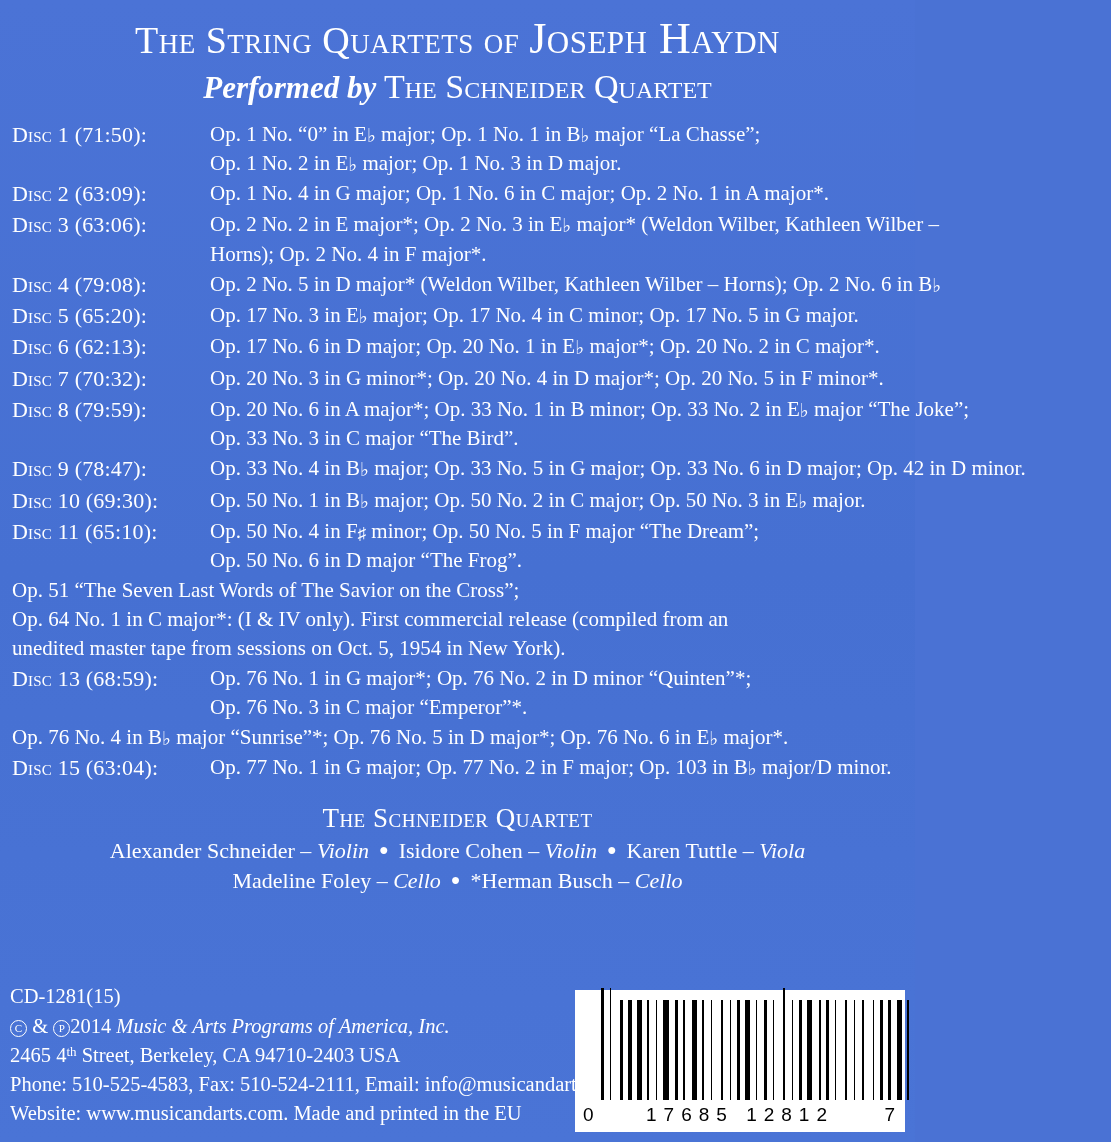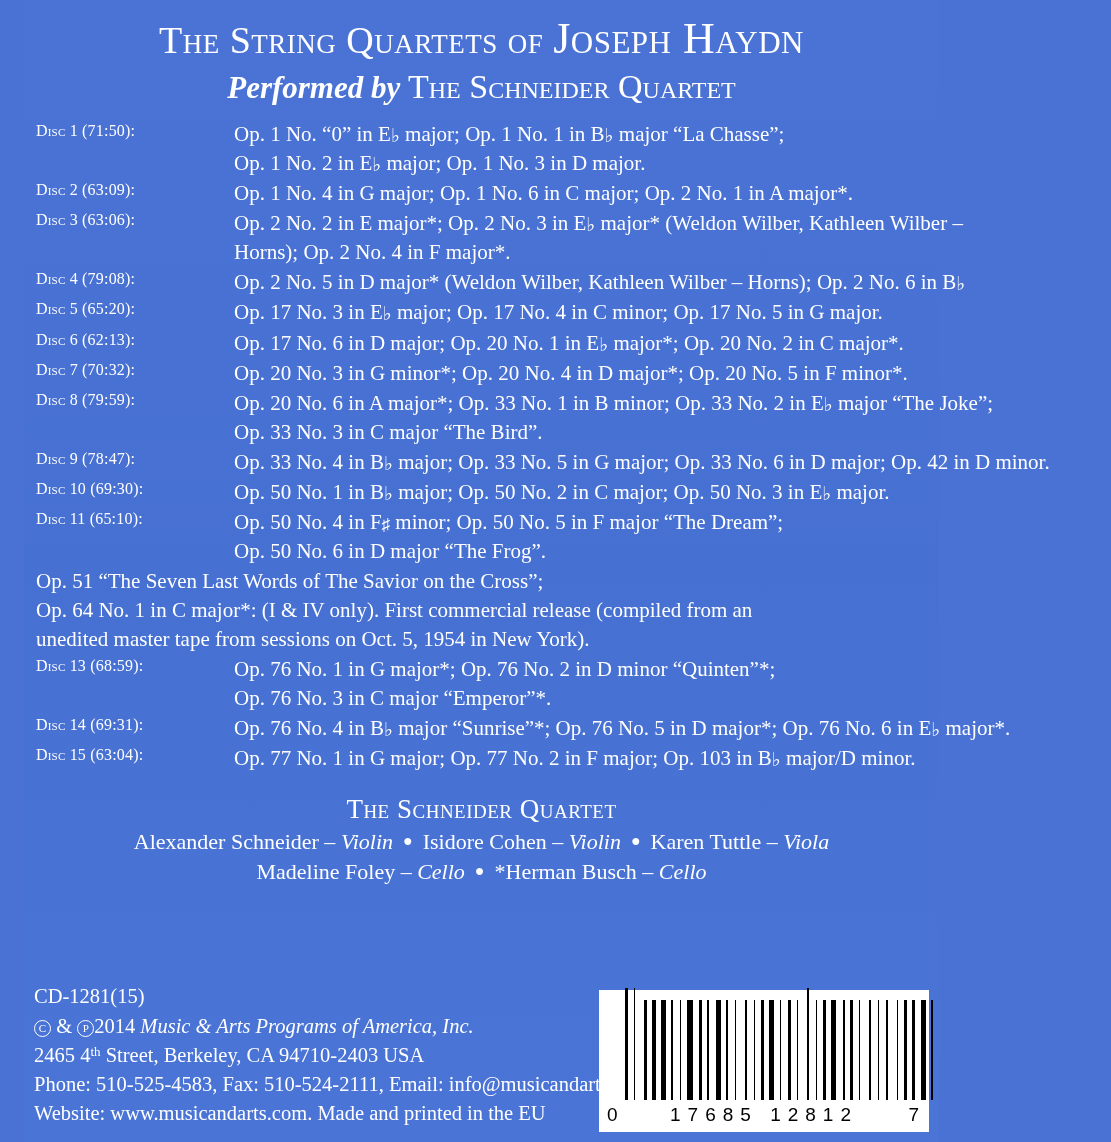--- a/index.html
+++ b/index.html
@@ -13,21 +13,20 @@
     font-family: "Liberation Serif", serif;
     color: #ffffff;
     overflow: hidden;
     position: relative;
   }
   .page {
     position: relative;
     width: 915px;
     height: 1142px;
     background: linear-gradient(180deg, #4b73d6 0%, #4670d2 50%, #4a74d6 100%);
-    margin-left: 24px;
   }
 
   
   .header {
     padding-top: 16px;
     text-align: center;
   }
   .title-main {
     font-size: 38px;
     letter-spacing: 0.5px;
@@ -59,21 +58,21 @@
     padding-left: 12px;
     padding-right: 8px;
   }
   .disc-row {
     display: flex;
     align-items: flex-start;
     margin-bottom: 1px;
   }
   .disc-label {
     flex: 0 0 198px;
-    font-size: 16px;
+    font-size: 22px;
     font-variant: small-caps;
     line-height: 1.38;
     white-space: nowrap;
     letter-spacing: 0.2px;
   }
   .disc-contents {
     flex: 1 1 auto;
     font-size: 21px;
     line-height: 1.38;
   }
@@ -282,21 +281,20 @@
         </div>
       </div>
       <div class="disc-row">
         <div class="disc-label">Disc 13 (68:59):</div>
         <div class="disc-contents">
           <div class="line">Op. 76 No. 1 in G major*; Op. 76 No. 2 in D minor “Quinten”*;</div>
           <div class="line">Op. 76 No. 3 in C major “Emperor”*.</div>
         </div>
       </div>
       <div class="disc-row">
-        <div class="disc-label">Disc 14 (69:31):</div>
         <div class="disc-contents">
           <div class="line">Op. 76 No. 4 in B<span class="flat">♭</span> major “Sunrise”*; Op. 76 No. 5 in D major*; Op. 76 No. 6 in E<span class="flat">♭</span> major*.</div>
         </div>
       </div>
       <div class="disc-row">
         <div class="disc-label">Disc 15 (63:04):</div>
         <div class="disc-contents">
           <div class="line">Op. 77 No. 1 in G major; Op. 77 No. 2 in F major; Op. 103 in B<span class="flat">♭</span> major/D minor.</div>
         </div>
       </div>

